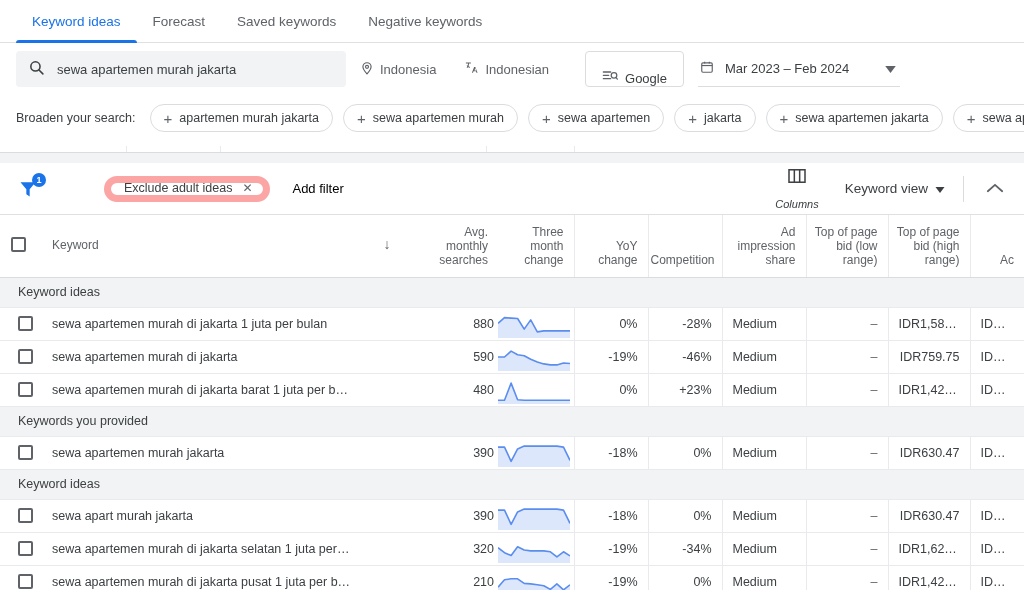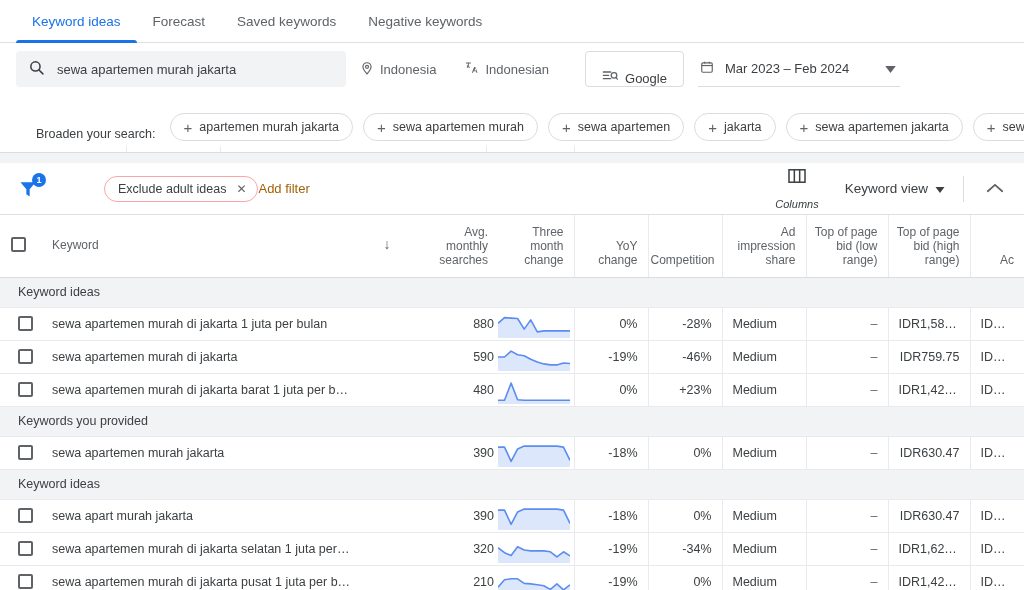--- a/index.html
+++ b/index.html
@@ -81,27 +81,26 @@
     border-bottom: 1px solid #dadce0;
     padding: 0 4px 0 2px;
     cursor: pointer;
   }
   .daterange .cal { margin-right: 1px; }
   .daterange .caret { margin-left: 26px; }
 
   
   .broaden {
     height: 46px;
-    display: flex; align-items: flex-end;
+    display: flex; align-items: center;
     padding: 0 16px;
     gap: 10px;
     background: #fff;
     white-space: nowrap;
     overflow: hidden;
-    margin-left: 20px;
   }
   .broaden-label { font-size: 12.5px; color: #3c4043; margin-right: 4px; }
   .bchip {
     display: inline-flex; align-items: center; gap: 7px;
     height: 28px;
     border: 1px solid #dadce0;
     border-radius: 14px;
     padding: 0 13px;
     font-size: 12.5px;
     color: #3c4043;
@@ -133,27 +132,27 @@
   }
   .filter-icon { width: 34px; display: flex; align-items: center; position: relative; }
   .badge {
     position: absolute; top: -6px; left: 14px;
     background: #1a73e8; color: #fff;
     font-size: 9px; line-height: 14px;
     width: 14px; height: 14px; border-radius: 50%;
     text-align: center; font-weight: 600;
   }
   .fchip {
-    display: inline-flex; align-items: center; gap: 10px;
-    height: 26px; border: 1px solid #fca5a5; border-radius: 13px;
+    display: inline-flex; align-items: flex-end; gap: 10px;
+    height: 26px; border: 7px solid #fca5a5; border-radius: 13px;
     padding: 0 11px 0 13px; font-size: 12.5px; color: #3c4043;
     margin-left: 52px; cursor: pointer;
   }
   .fchip .x { font-size: 12px; color: #5f6368; }
-  .addfilter { font-size: 13px; color: #a16207; cursor: pointer; }
+  .addfilter { font-size: 13px; color: #000000; margin-left: 22px; cursor: pointer; }
   .ideacount { font-size: 13.5px; color: #3c4043; margin-left: 22px; }
   .spacer { flex: 1; }
   .colbtn {
     display: flex; flex-direction: column; align-items: center; gap: 10px;
     cursor: pointer; color: #3c4043; margin-right: 26px; font-style: italic;
   }
   .colbtn .lbl { font-size: 11px; color: #3c4043; }
   .kwview { display: flex; align-items: center; gap: 7px; font-size: 13.5px; color: #3c4043; cursor: pointer; }
   .vdiv { width: 1px; height: 26px; background: #dadce0; margin: 0 18px; }
   .collapse { cursor: pointer; color: #5f6368; padding: 4px; }

